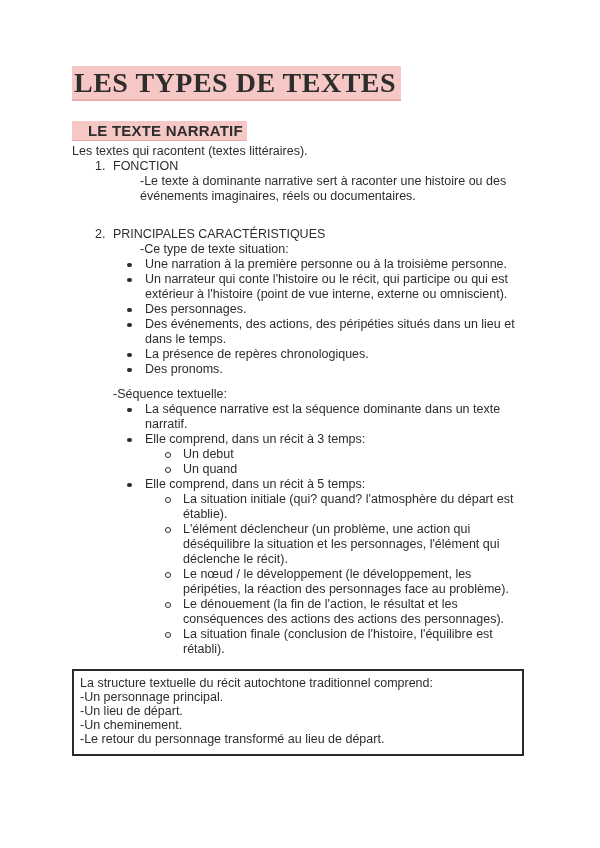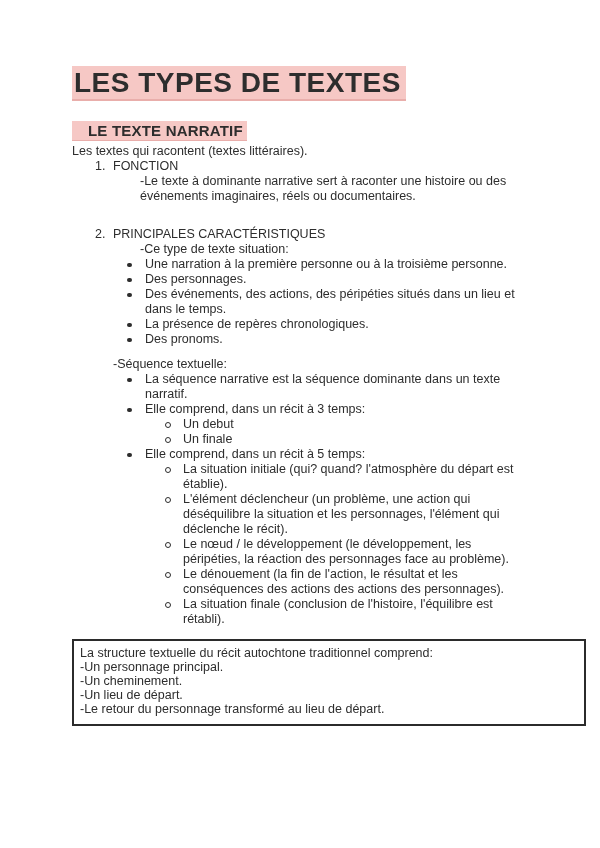--- a/index.html
+++ b/index.html
@@ -16,20 +16,21 @@
   }
   .page{
     width:600px;height:848px;
     padding:66px 72px 0 72px;
     position:relative;
   }
   .doc-title{
     font-size:28px;font-weight:bold;letter-spacing:.5px;
     line-height:1.0;
     margin-bottom:20px;
+    font-family:Liberation Serif, serif;
   }
   .doc-title .hl{
     background:var(--highlight);
     border-bottom:2px solid var(--highlight-edge);
     padding:3px 5px 2px 2px;
     display:inline-block;
   }
   .section-heading{
     font-size:15px;font-weight:bold;letter-spacing:.2px;
     margin-bottom:3px;
@@ -67,21 +68,21 @@
     content:"";position:absolute;left:5px;top:5px;
     width:4px;height:4px;border-radius:50%;
     background:transparent;border:1px solid var(--ink);
   }
   .sequence-block{margin-top:10px;}
   .callout-box{
     margin-top:12px;
     border:2px solid #2b2b2b;
     padding:5px 8px 8px 6px;
     font-size:12.5px;line-height:14px;
-    width:514px;
+    width:452px;
   }
 </style>
 </head>
 <body>
 
 <div class="page">
 
   <h1 class="doc-title"><span class="hl">LES TYPES DE TEXTES</span></h1>
 
   <h2 class="section-heading"><span class="hl">LE TEXTE NARRATIF</span></h2>
@@ -99,54 +100,55 @@
   <div class="body-text num-item">
     <span class="num">2.</span>
     <div class="num-body">
       <div>PRINCIPALES CARACTÉRISTIQUES</div>
       <div class="dash-line">-Ce type de texte situation:</div>
     </div>
   </div>
 
   <ul class="body-text level1">
     <li>Une narration à la première personne ou à la troisième personne.</li>
+    <li>Un narrateur qui conte l'histoire ou le récit, qui participe ou qui est extérieur à l'histoire (point de vue interne, externe ou omniscient).</li>
     <li>Des personnages.</li>
     <li>Des événements, des actions, des péripéties situés dans un lieu et dans le temps.</li>
     <li>La présence de repères chronologiques.</li>
     <li>Des pronoms.</li>
   </ul>
 
   <div class="body-text sequence-block">
     <div class="num-item">
       <span class="num"></span>
       <div class="num-body">-Séquence textuelle:</div>
     </div>
     <ul class="level1">
       <li>La séquence narrative est la séquence dominante dans un texte narratif.</li>
       <li>
         <span>Elle comprend, dans un récit à 3 temps:</span>
         <ul class="level2">
           <li>Un debut</li>
-          <li>Un finale</li>
+          <li>Un quand</li>
         </ul>
       </li>
       <li>
         <span>Elle comprend, dans un récit à 5 temps:</span>
         <ul class="level2">
           <li>La situation initiale (qui? quand? l'atmosphère du départ est établie).</li>
           <li>L'élément déclencheur (un problème, une action qui déséquilibre la situation et les personnages, l'élément qui déclenche le récit).</li>
           <li>Le nœud / le développement (le développement, les péripéties, la réaction des personnages face au problème).</li>
           <li>Le dénouement (la fin de l'action, le résultat et les conséquences des actions des actions des personnages).</li>
           <li>La situation finale (conclusion de l'histoire, l'équilibre est rétabli).</li>
         </ul>
       </li>
     </ul>
   </div>
 
   <div class="callout-box">
     <div>La structure textuelle du récit autochtone traditionnel comprend:</div>
     <div>-Un personnage principal.</div>
+    <div>-Un lieu de départ.</div>
     <div>-Un cheminement.</div>
-    <div>-Un lieu de départ.</div>
     <div>-Le retour du personnage transformé au lieu de départ.</div>
   </div>
 
 </div>
 
 </body></html>

